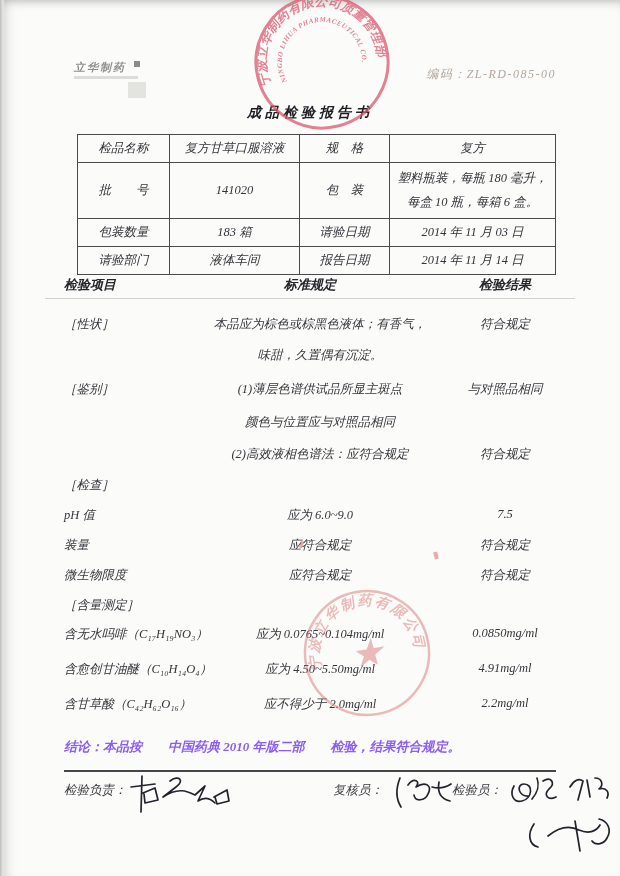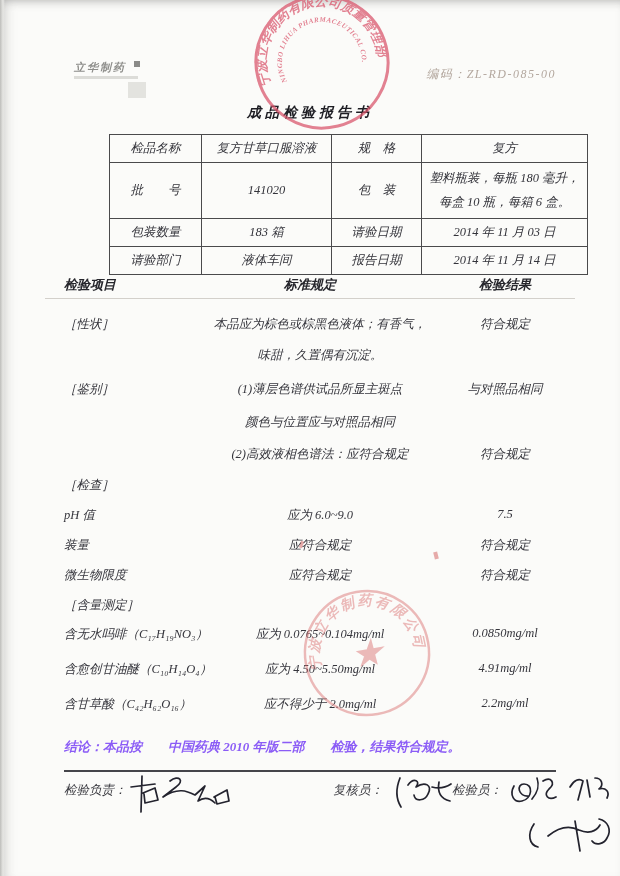--- a/index.html
+++ b/index.html
@@ -16,21 +16,21 @@
   .abs{position:absolute;}
   .logo{left:74px;top:60px;font-size:11px;font-weight:bold;color:#8e8e8b;letter-spacing:2px;}
   .logo .sq{display:inline-block;width:6px;height:6px;background:#8a8a88;margin-left:8px;vertical-align:4px;}
   .logo-sub{left:74px;top:76px;width:64px;height:3px;background:#dcdcd8;}
   .logo-smudge{left:128px;top:82px;width:18px;height:16px;background:#e3e3df;}
   .doc-code{right:64px;top:66px;font-size:12px;color:#b3a79e;letter-spacing:1.5px;}
   .title{left:0;top:84px;width:100%;text-align:center;font-size:14px;font-weight:bold;
     letter-spacing:4px;color:#1e1e24;margin-top:20px;}
   .report-no{right:66px;top:114px;font-size:12.5px;color:#3a3a40;}
 
-  table.info{position:absolute;left:77px;top:134px;border-collapse:collapse;table-layout:fixed;margin-left:32px;}
+  table.info{position:absolute;left:77px;top:134px;border-collapse:collapse;table-layout:fixed;}
   table.info td{border:1px solid #4a4a4c;font-size:12.5px;text-align:center;
     padding:2px 4px;color:#33333a;}
   td.pack{text-align:left;padding:4px 9px;line-height:1.85;}
 
   .hdr{font-weight:bold;font-size:13px;color:#26262c;}
   .rule-thin{left:45px;top:298px;width:530px;height:1px;background:#d3d0cb;}
   .r-item{position:absolute;left:64px;width:215px;font-size:12.5px;}
   .r-std{position:absolute;left:185px;width:270px;text-align:center;font-size:12.5px;}
   .r-res{position:absolute;left:430px;width:150px;text-align:center;font-size:12.5px;}
 

